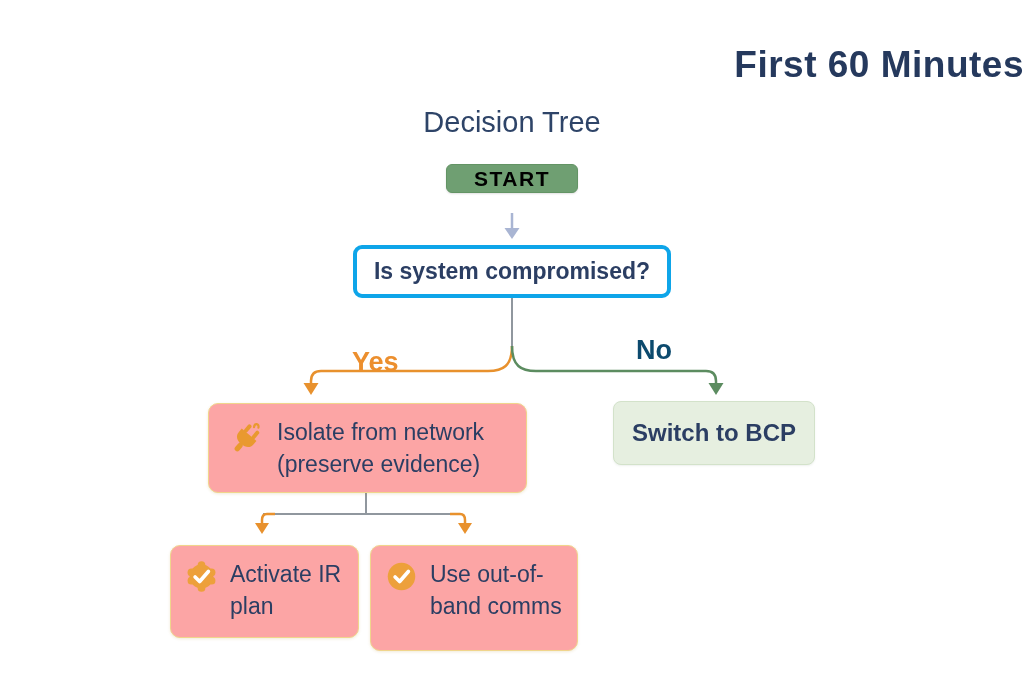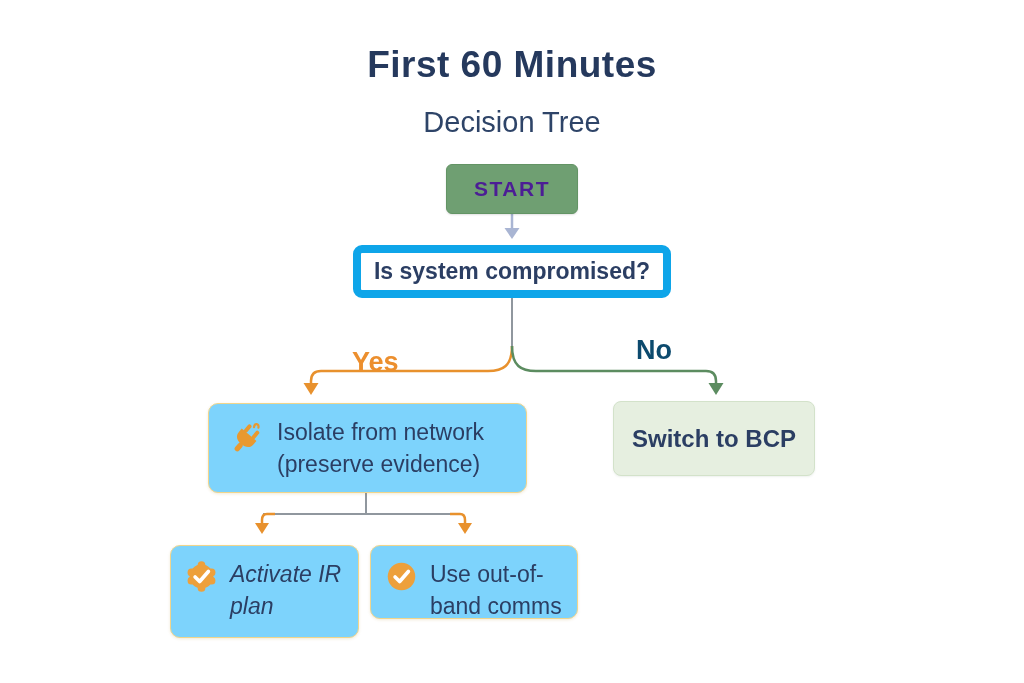--- a/index.html
+++ b/index.html
@@ -13,21 +13,21 @@
     width: 1024px;
     height: 683px;
     background: #ffffff;
     overflow: hidden;
   }
   .page-title {
     position: absolute;
     top: 44px;
     left: 0;
     width: 1024px;
-    text-align: center;
+    text-align: right;
     font-size: 37px;
     font-weight: 700;
     color: #25395d;
     letter-spacing: 0.5px;
   }
   .page-subtitle {
     position: absolute;
     top: 98px;
     left: 0;
     width: 1024px;
@@ -46,40 +46,40 @@
   .node {
     position: absolute;
     z-index: 2;
     box-sizing: border-box;
     color: #2b3e63;
   }
   .node-start {
     left: 446px;
     top: 164px;
     width: 132px;
-    height: 50px;
+    height: 29px;
     background: #6f9f72;
     border: 1px solid #639465;
     border-radius: 6px;
     display: flex;
     align-items: center;
     justify-content: center;
     font-size: 21px;
     font-weight: 700;
     letter-spacing: 1.5px;
-    color: #4c1d95;
+    color: #000000;
     box-shadow: 0 1px 2px rgba(0,0,0,0.12);
   }
   .node-question {
     left: 353px;
     top: 245px;
     width: 318px;
     height: 53px;
     background: #ffffff;
-    border: 8px solid #0ea5e9;
+    border: 4px solid #0ea5e9;
     border-radius: 9px;
     display: flex;
     align-items: center;
     justify-content: center;
     font-size: 23px;
     font-weight: 600;
   }
   .branch-label {
     position: absolute;
     z-index: 2;
@@ -90,21 +90,21 @@
     left: 352px;
     top: 347px;
     color: #ec8f2e;
   }
   .branch-label-no {
     left: 636px;
     top: 335px;
     color: #0c4a6e;
   }
   .yellow-box {
-    background: #7dd3fc;
+    background: #fca5a5;
     border: 1.5px solid #f0d58c;
     border-radius: 10px;
     box-shadow: 0 1px 3px rgba(180,140,40,0.18);
     display: flex;
     align-items: flex-start;
     padding: 13px 14px;
     gap: 12px;
     font-size: 23px;
     font-weight: 400;
     line-height: 1.38;
@@ -118,27 +118,27 @@
   .node-activate {
     left: 170px;
     top: 545px;
     width: 189px;
     height: 93px;
   }
   .node-comms {
     left: 370px;
     top: 545px;
     width: 208px;
-    height: 74px;
+    height: 106px;
   }
   .node-bcp {
     left: 613px;
     top: 401px;
     width: 202px;
-    height: 75px;
+    height: 64px;
     background: #e6efe0;
     border: 1.5px solid #d3e2ca;
     border-radius: 8px;
     display: flex;
     align-items: center;
     justify-content: center;
     font-size: 24px;
     font-weight: 600;
     box-shadow: 0 1px 2px rgba(90,120,90,0.10);
   }
@@ -224,21 +224,21 @@
           <circle cx="29" cy="13.5" r="4.2"></circle>
           <circle cx="29" cy="22.5" r="4.2"></circle>
           <circle cx="7" cy="13.5" r="4.2"></circle>
           <circle cx="7" cy="22.5" r="4.2"></circle>
           <circle cx="18" cy="5.5" r="4.2"></circle>
           <circle cx="18" cy="30.5" r="4.2"></circle>
         </g>
         <polyline points="11,18.5 16,23.5 25.5,12.5" stroke="#ffffff" stroke-width="4" fill="none" stroke-linecap="round" stroke-linejoin="round"></polyline>
       </svg>
     </span>
-    <span class="node-text" style="width:122px;font-style:italic;">Activate IR plan</span>
+    <span class="node-text" style="width:122px;">Activate IR plan</span>
   </div>
 
   <div class="node yellow-box node-comms">
     <span class="node-icon">
       <svg viewBox="0 0 36 36" width="33" height="33">
         <circle cx="18" cy="18" r="15" fill="#eda03b"></circle>
         <polyline points="11,18.5 16,23.5 25.5,12.5" stroke="#ffffff" stroke-width="4" fill="none" stroke-linecap="round" stroke-linejoin="round"></polyline>
       </svg>
     </span>
     <span class="node-text" style="width:138px;">Use out-of-band comms</span>

